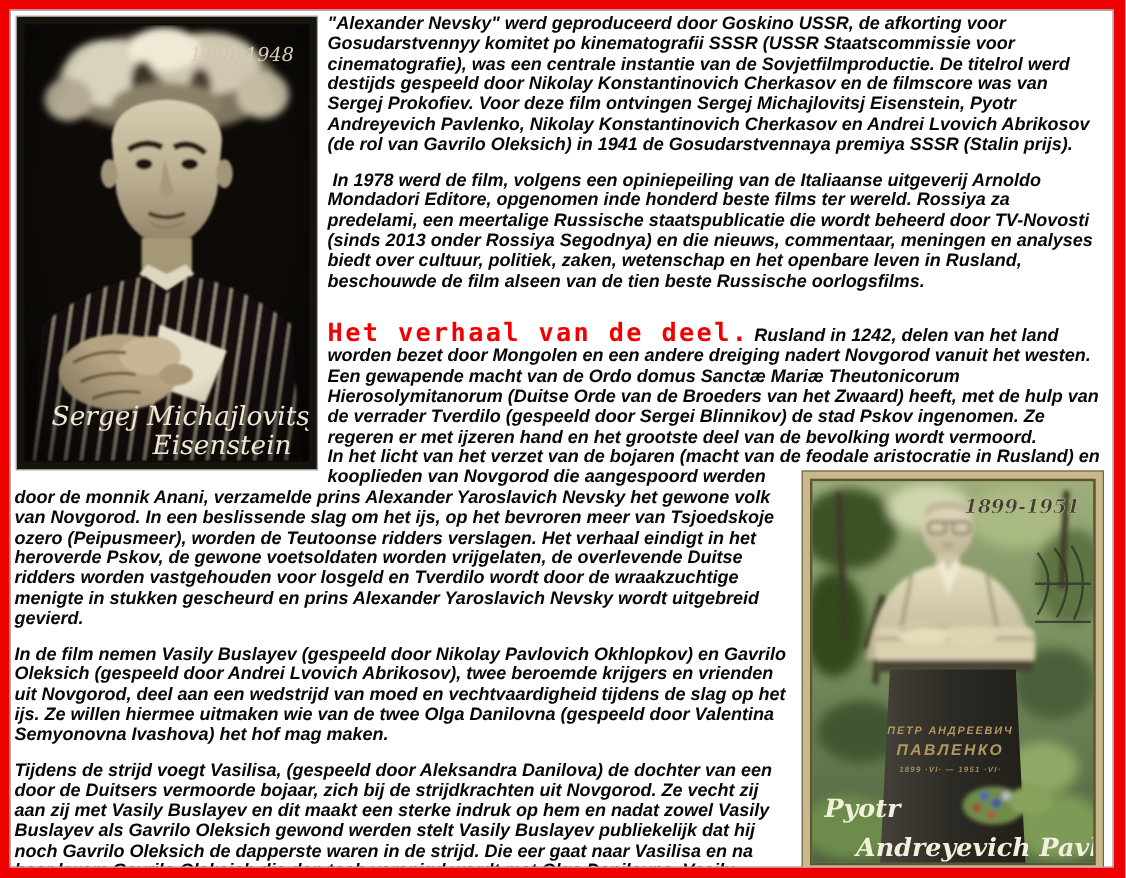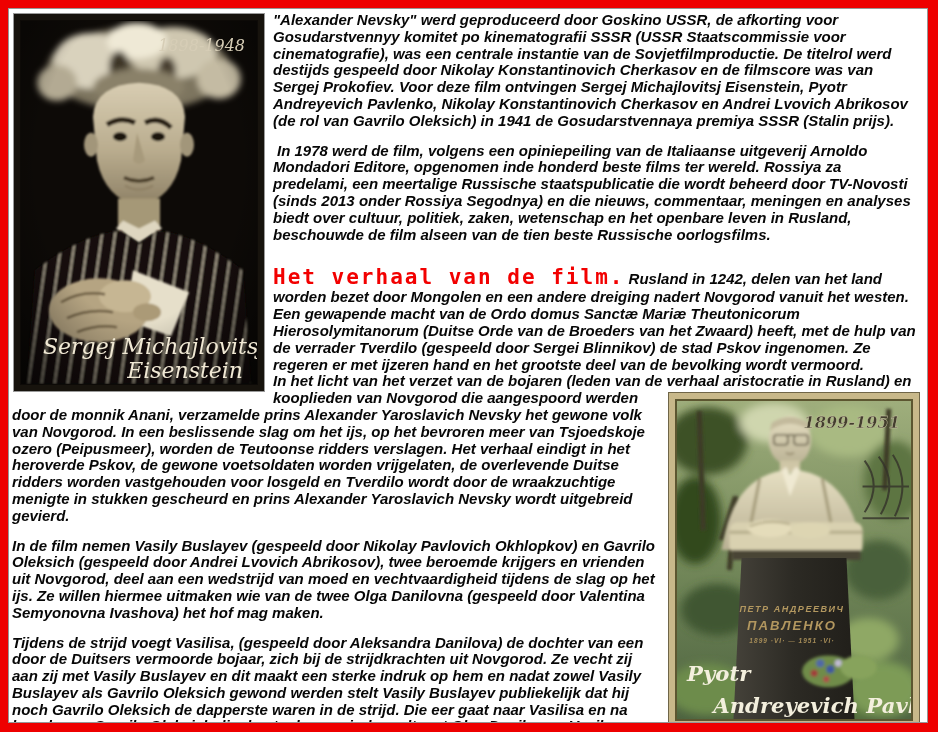--- a/index.html
+++ b/index.html
@@ -151,23 +151,23 @@
       </svg>
     </figure>
 
     <div class="article">
 
       <p><span>"Alexander Nevsky" werd geproduceerd door Goskino USSR, de afkorting voor Gosudarstvennyy komitet po kinematografii SSSR (USSR Staatscommissie voor cinematografie), was een centrale instantie van de Sovjetfilmproductie. De titelrol werd destijds gespeeld door Nikolay Konstantinovich Cherkasov en de filmscore was van Sergej Prokofiev. Voor deze film ontvingen Sergej Michajlovitsj Eisenstein, Pyotr Andreyevich Pavlenko, Nikolay Konstantinovich Cherkasov en Andrei Lvovich Abrikosov (de rol van Gavrilo Oleksich) in 1941 de Gosudarstvennaya premiya SSSR (Stalin prijs).</span></p>
 
       <p class="p-reception"><span>In 1978 werd de film, volgens een opiniepeiling van de Italiaanse uitgeverij Arnoldo Mondadori Editore, opgenomen inde honderd beste films ter wereld.  Rossiya za predelami, een meertalige Russische staatspublicatie die wordt beheerd door TV-Novosti (sinds 2013 onder Rossiya Segodnya) en die nieuws, commentaar, meningen en analyses biedt over cultuur, politiek, zaken, wetenschap en het openbare leven in Rusland, beschouwde de film alseen van de tien beste Russische oorlogsfilms.</span></p>
 
       <p>
-        <span class="story-heading">Het verhaal van de film.</span>
+        <span class="story-heading">Het verhaal van de deel.</span>
         <span>Rusland in 1242, delen van het land worden bezet door Mongolen en een andere dreiging nadert Novgorod vanuit het westen. Een gewapende macht van de Ordo domus Sanctæ Mariæ Theutonicorum Hierosolymitanorum (Duitse Orde van de Broeders van het Zwaard) heeft, met de hulp van de verrader Tverdilo (gespeeld door Sergei Blinnikov) de stad Pskov ingenomen. Ze regeren er met ijzeren hand en het grootste deel van de bevolking wordt vermoord.</span><br>
-        <span>In het licht van het verzet van de bojaren (leden van de verhaal aristocratie in Rusland) en</span>
+        <span>In het licht van het verzet van de bojaren (macht van de feodale aristocratie in Rusland) en</span>
         
         <span class="pavlenko">
           <span class="pavlenko-inner">
             <svg viewBox="0 0 232 320" preserveAspectRatio="none">
               <defs>
                 <linearGradient id="gardenG" x1="0" y1="0" x2="0" y2="1">
                   <stop offset="0" stop-color="#9fae7c"></stop>
                     <stop offset="0.5" stop-color="#74895a"></stop>
                     <stop offset="1" stop-color="#4d6340"></stop>
                 </linearGradient>

